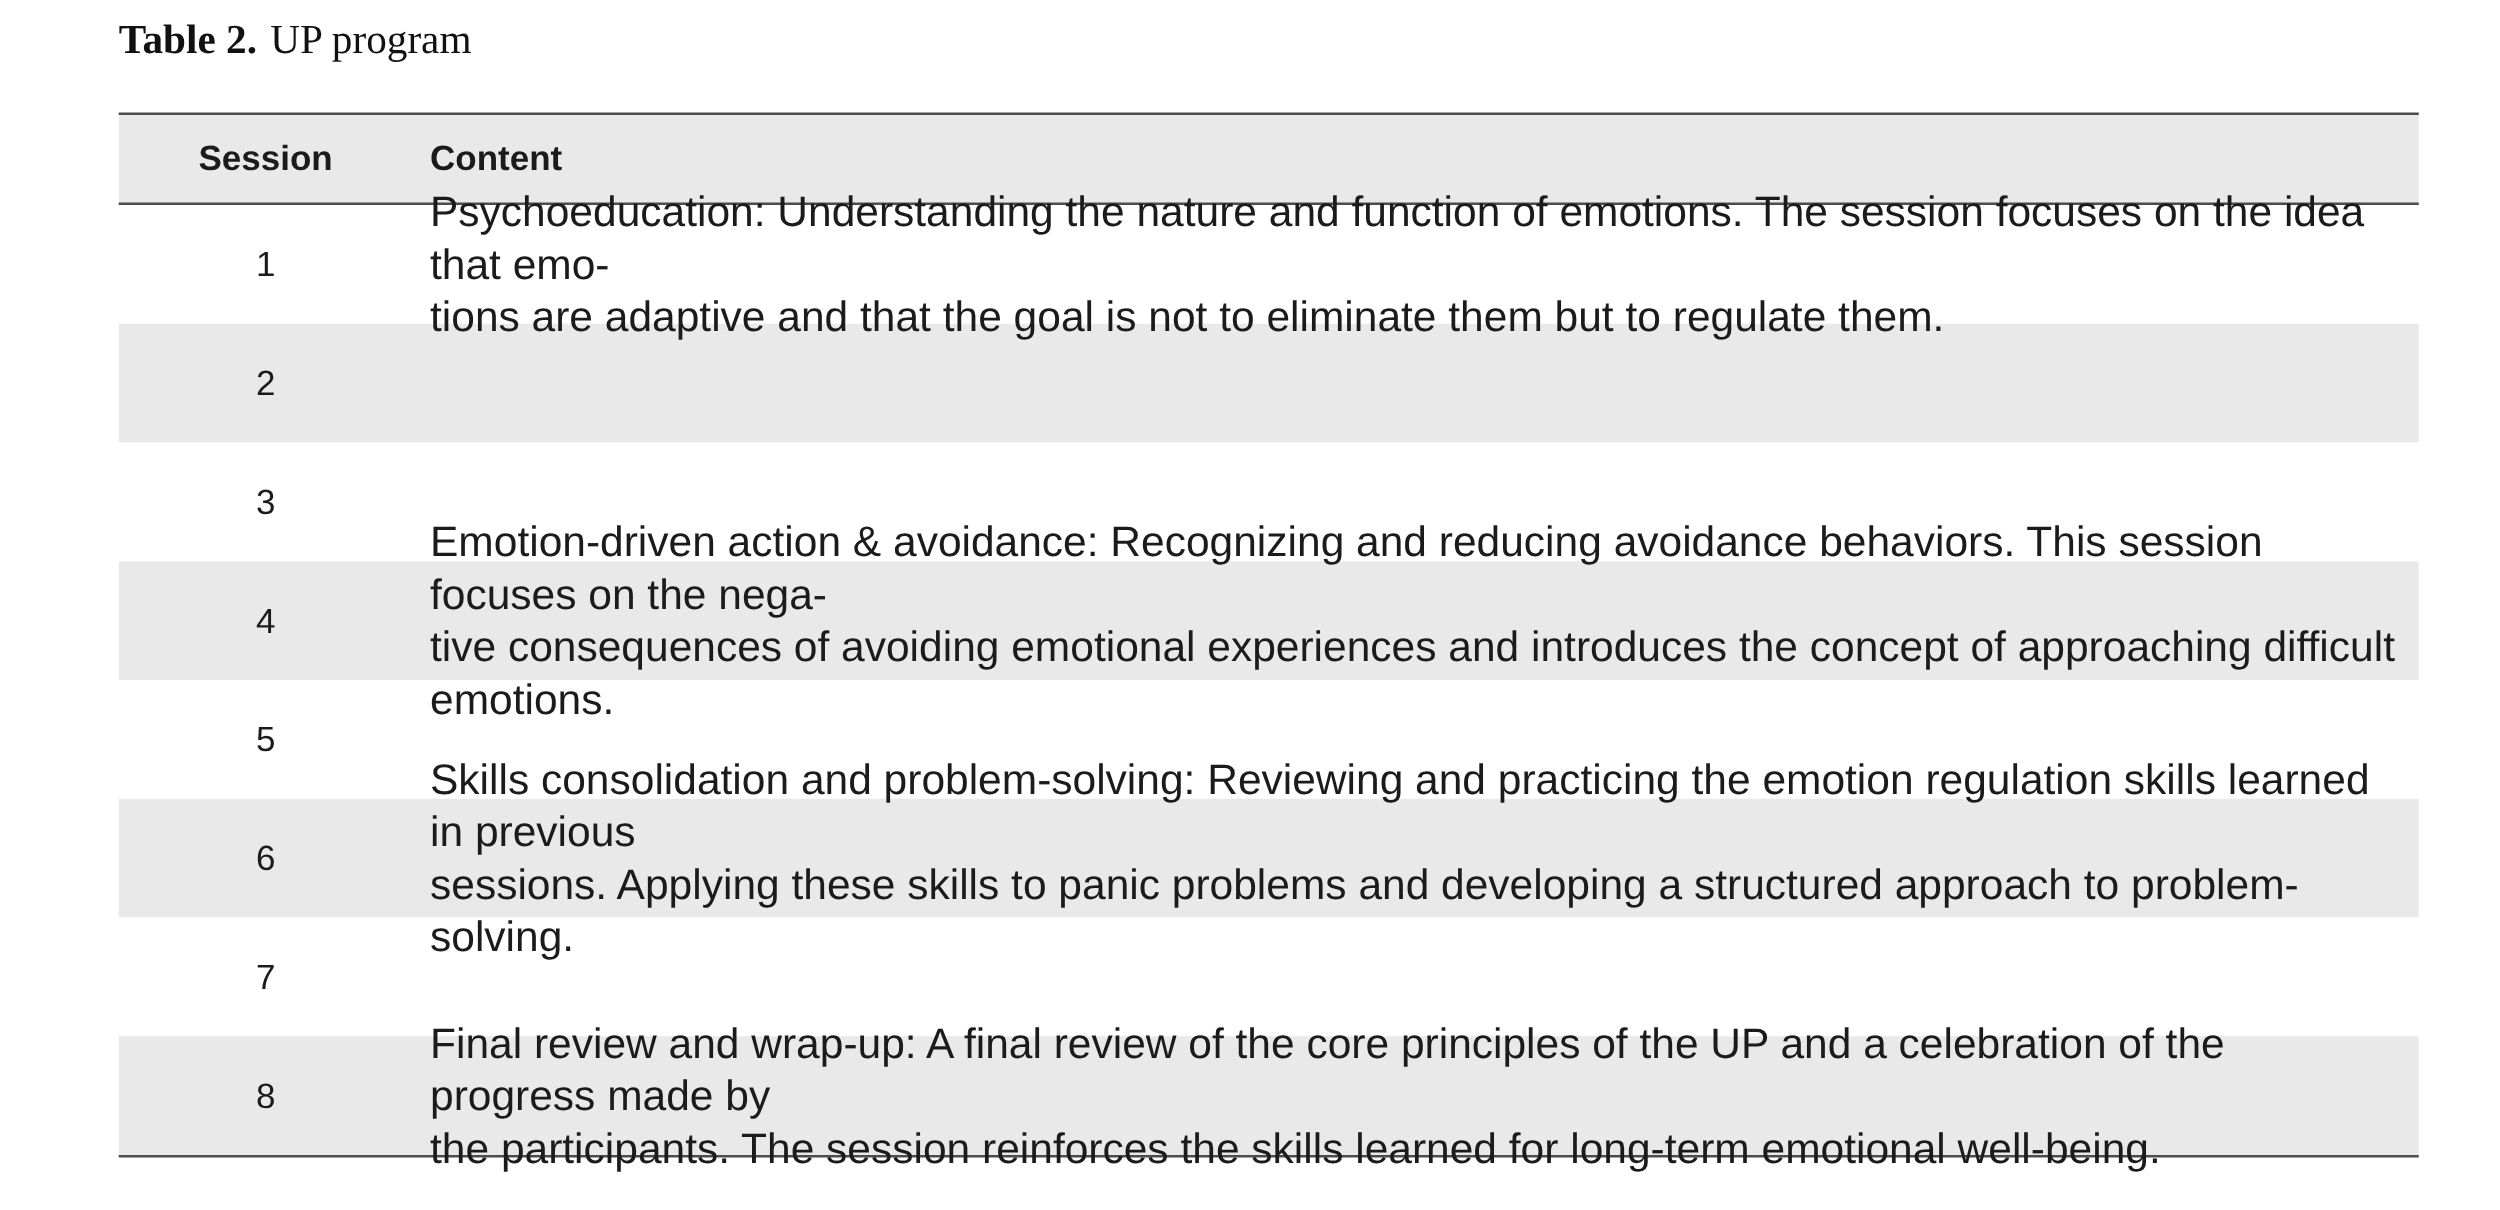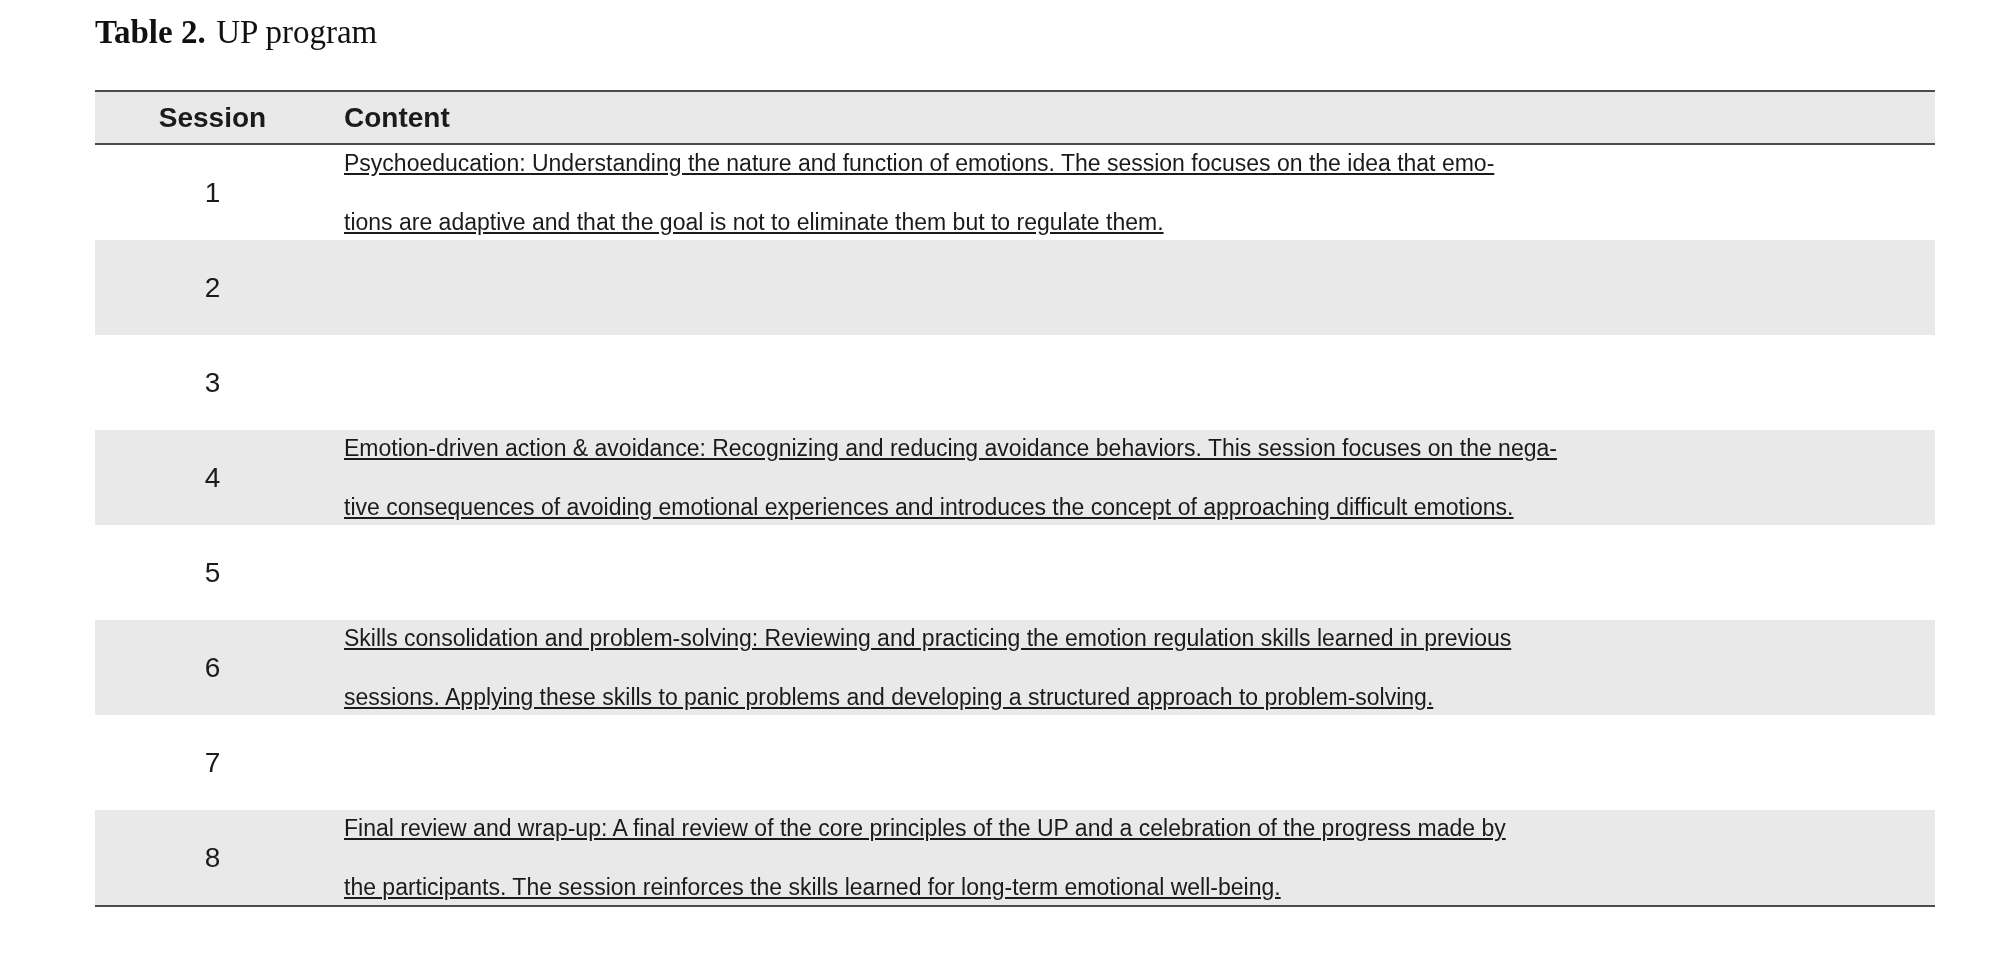--- a/index.html
+++ b/index.html
@@ -22,41 +22,40 @@
   .cap-label { font-weight: bold; margin-right: 0.32em; }
 
   
   .uptable {
     position: absolute; left: 95px; top: 90px; width: 1840px;
     border-top: 2px solid #4c4c4c;
     border-bottom: 2px solid #4c4c4c;
   }
   .thead {
     display: flex; align-items: center;
-    height: 53px;
+    height: 72px;
     background: #e9e9e9;
     border-bottom: 2px solid #4c4c4c;
     font-weight: bold; font-size: 28px;
   }
   .trow {
     display: flex; align-items: center;
     height: 95px;
     background: #ffffff;
   }
   .trow.gray { background: #e9e9e9; }
 
   .col-session { flex: none; width: 235px; text-align: center; }
   .col-content { flex: 1; padding: 0 14px; }
 
   .td.col-session { font-size: 28px; }
   .td.col-content {
-    font-size: 23px;
-    line-height: 59px;
+    font-size: 34px;
+    line-height: 42px;
     white-space: pre-line;
-    text-decoration: underline;
   }
 </style>
 </head>
 <body>
 
 <div class="page">
 
   <div class="caption">
     <span class="cap-label">Table 2.</span><span class="cap-text">UP program</span>
   </div>

